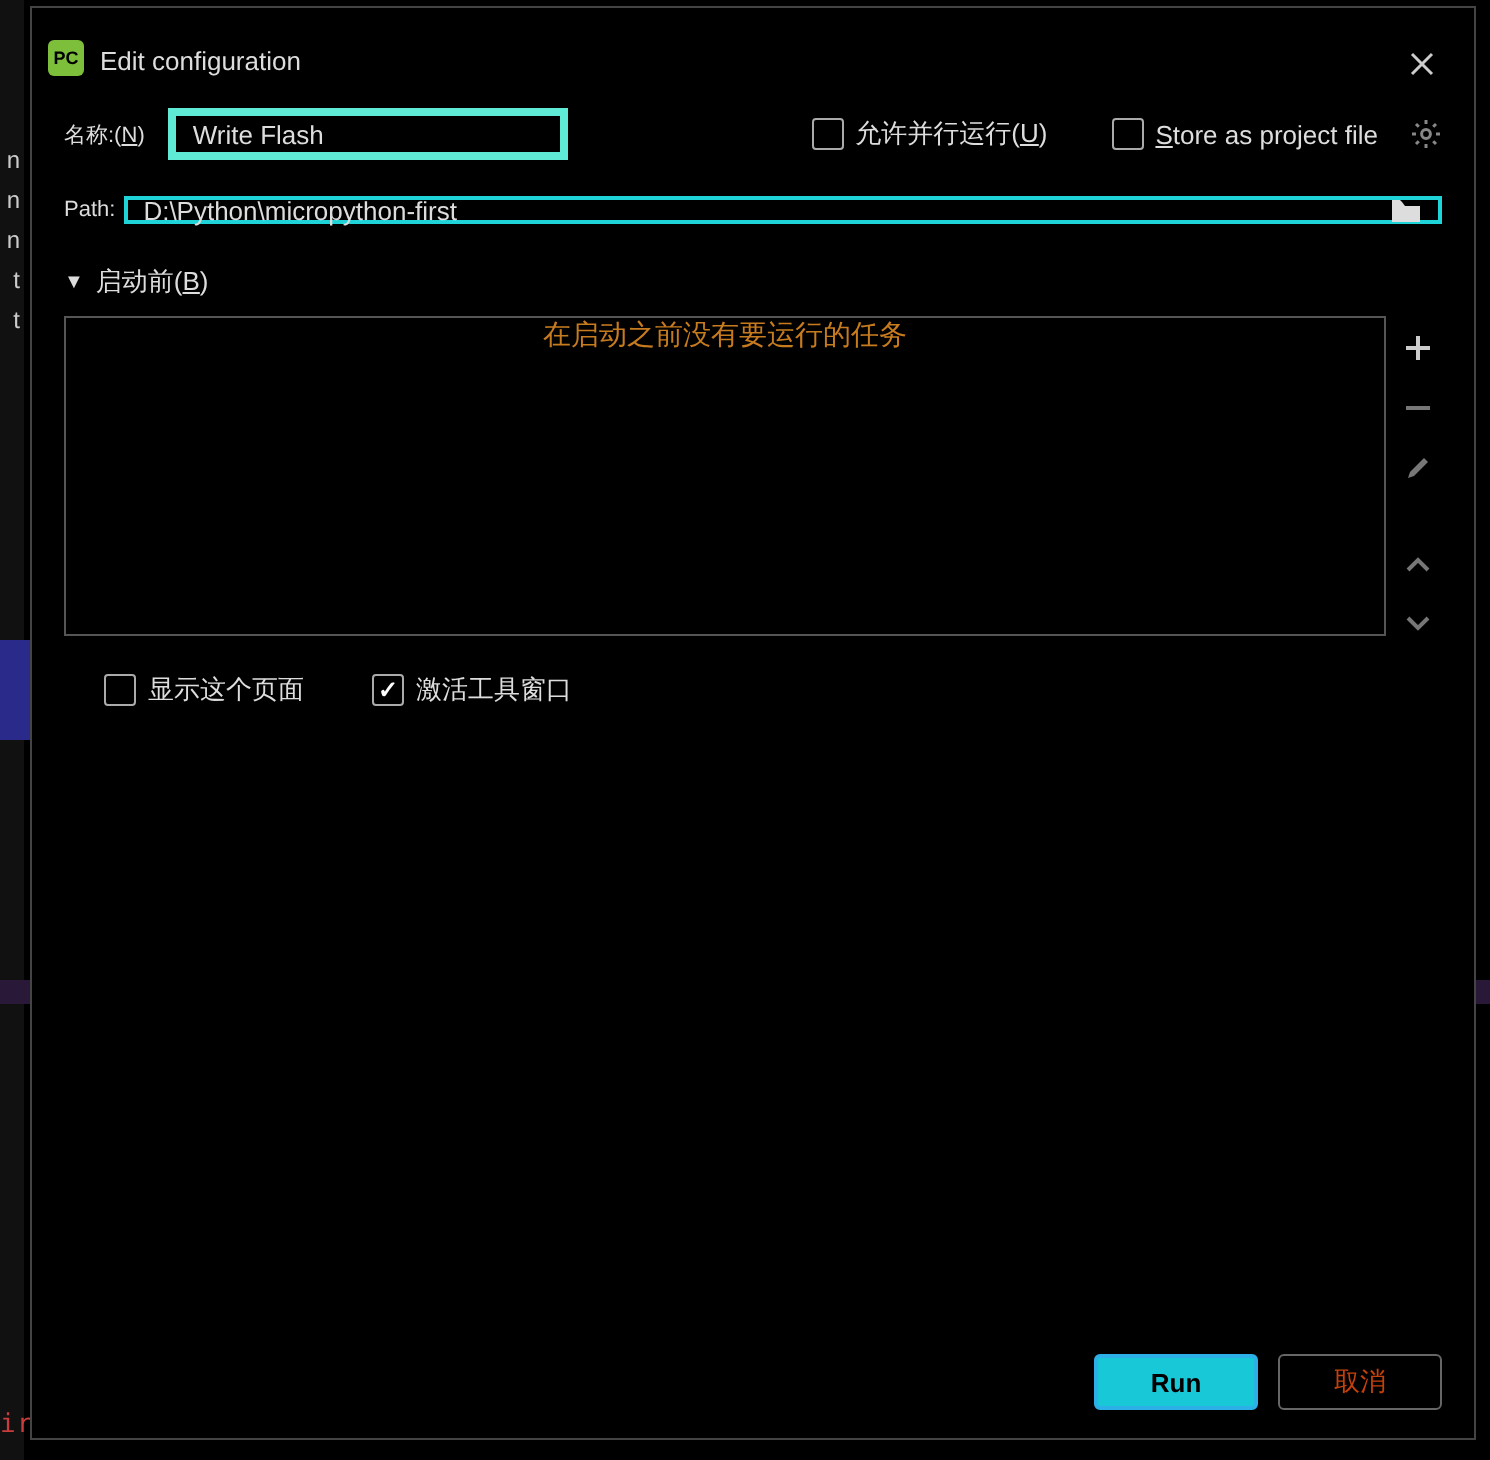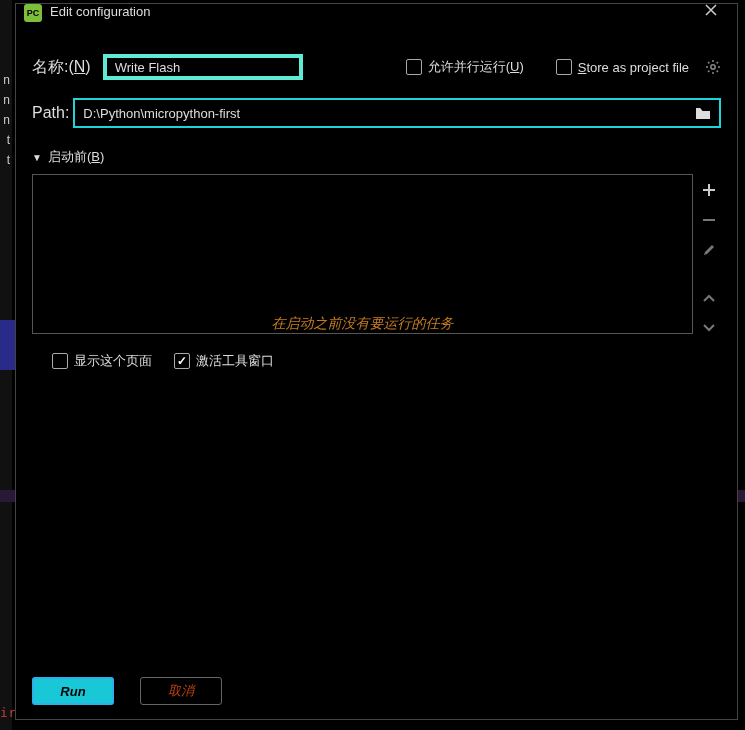--- a/index.html
+++ b/index.html
@@ -14,54 +14,54 @@
 .watermark .left { color: #888; font-family: "SimSun", serif; letter-spacing: 1px; }
 
 .dialog {
   position: absolute;
   left: 15px; top: 3px;
   width: 723px; height: 717px;
   background: #000;
   border: 1px solid #444;
   display: flex; flex-direction: column;
 }
-.titlebar { height: 34px; display: flex; align-items: flex-start; padding: 0 8px; color: #ddd; font-size: 13px; }
+.titlebar { height: 34px; display: flex; align-items: flex-end; padding: 0 8px; color: #ddd; font-size: 13px; }
 .titlebar .icon { width: 18px; height: 18px; margin-right: 8px; background: #7dbf3a; border-radius: 3px; display: flex; align-items: center; justify-content: center; font-size: 9px; color: #000; font-weight: bold; }
 .titlebar .title { flex: 1; }
 .titlebar .close { width: 24px; text-align: center; cursor: pointer; font-size: 14px; color: #ccc; }
 
 .content { padding: 10px 16px 0 16px; flex: 1; display: flex; flex-direction: column; }
 
 .row1 { display: flex; align-items: center; gap: 12px; margin-bottom: 18px; margin-top: 6px; }
-.label { color: #ddd; font-size: 16px; }
+.label { color: #ddd; font-size: 11px; }
 .underline { text-decoration: underline; }
 .name-input { width: 200px; height: 26px; background: #000; border: 4px solid #5eead4; color: #ddd; font-size: 13px; padding: 0 8px; }
 
 .spacer { flex: 1; }
 .checkbox-group { display: flex; align-items: center; gap: 6px; color: #ddd; font-size: 13px; cursor: pointer; padding-left: 20px; }
 .chk { width: 16px; height: 16px; border: 1.5px solid #aaa; border-radius: 2px; display: inline-flex; align-items: center; justify-content: center; }
 .chk.checked::after { content: "✓"; color: #fff; font-size: 12px; font-weight: bold; }
 .gear { width: 16px; height: 16px; color: #888; display: flex; align-items: center; justify-content: center; margin-left: 4px; }
 
 .row2 { display: flex; align-items: center; gap: 4px; margin-bottom: 20px; }
-.path-input-wrap { flex: 1; height: 30px; border: 2px solid #1fd4d8; background: #000; display: flex; align-items: center; padding: 0 4px 0 8px; }
+.path-input-wrap { flex: 1; height: 14px; border: 2px solid #1fd4d8; background: #000; display: flex; align-items: center; padding: 0 4px 0 8px; }
 .path-input { flex: 1; background: transparent; border: none; color: #ddd; font-size: 13px; outline: none; }
 .folder-icon { width: 20px; color: #ddd; cursor: pointer; text-align: center; }
 
 .before-launch-header { display: flex; align-items: center; gap: 6px; color: #ddd; font-size: 13px; margin-bottom: 8px; cursor: pointer; }
 .triangle { font-size: 10px; }
 
 .task-area { display: flex; gap: 4px; margin-bottom: 14px; }
-.task-box { flex: 1; height: 160px; border: 1px solid #555; display: flex; align-items: flex-end; justify-content: center; color: #c77b1f; font-size: 14px; font-style: italic; }
+.task-box { flex: 1; height: 160px; border: 1px solid #555; display: flex; align-items: flex-start; justify-content: center; color: #c77b1f; font-size: 14px; }
 .task-tools { width: 24px; display: flex; flex-direction: column; align-items: center; gap: 10px; padding-top: 6px; }
 .tool-btn { width: 20px; height: 20px; color: #aaa; display: flex; align-items: center; justify-content: center; cursor: pointer; font-size: 16px; font-weight: bold; }
 
-.row3 { display: flex; align-items: center; gap: 2px; margin-bottom: 10px; }
+.row3 { display: flex; align-items: center; gap: 14px; margin-bottom: 10px; }
 
-.button-bar { padding: 12px 16px 14px 16px; display: flex; gap: 26px; font-style: italic; }
+.button-bar { padding: 12px 16px 14px 16px; display: flex; justify-content: flex-end; gap: 10px; }
 .btn { height: 28px; min-width: 82px; border-radius: 3px; font-size: 13px; display: flex; align-items: center; justify-content: center; cursor: pointer; border: 1px solid #666; background: #000; color: #c2410c; padding: 0 12px; }
 .btn.primary { background: #18c8d6; border: 2px solid #2db0e8; color: #000; font-weight: bold; }
 
 svg { display: block; }
 </style>
 </head>
 <body>
 
 <div class="bg-left">
   <span>n</span>

